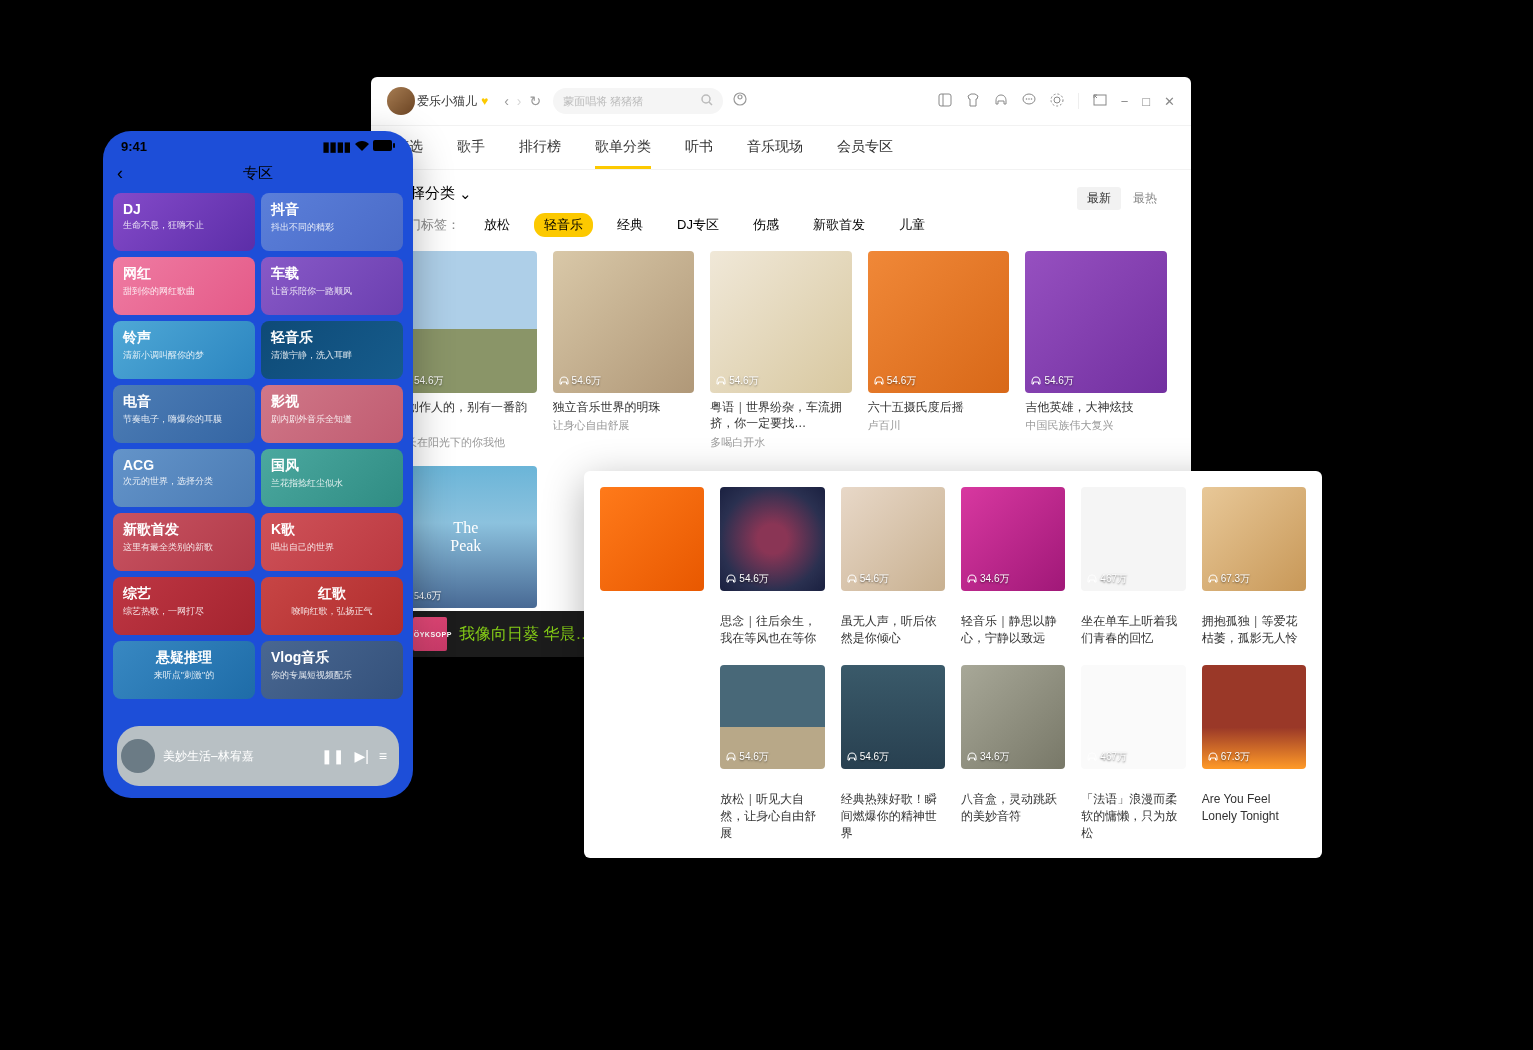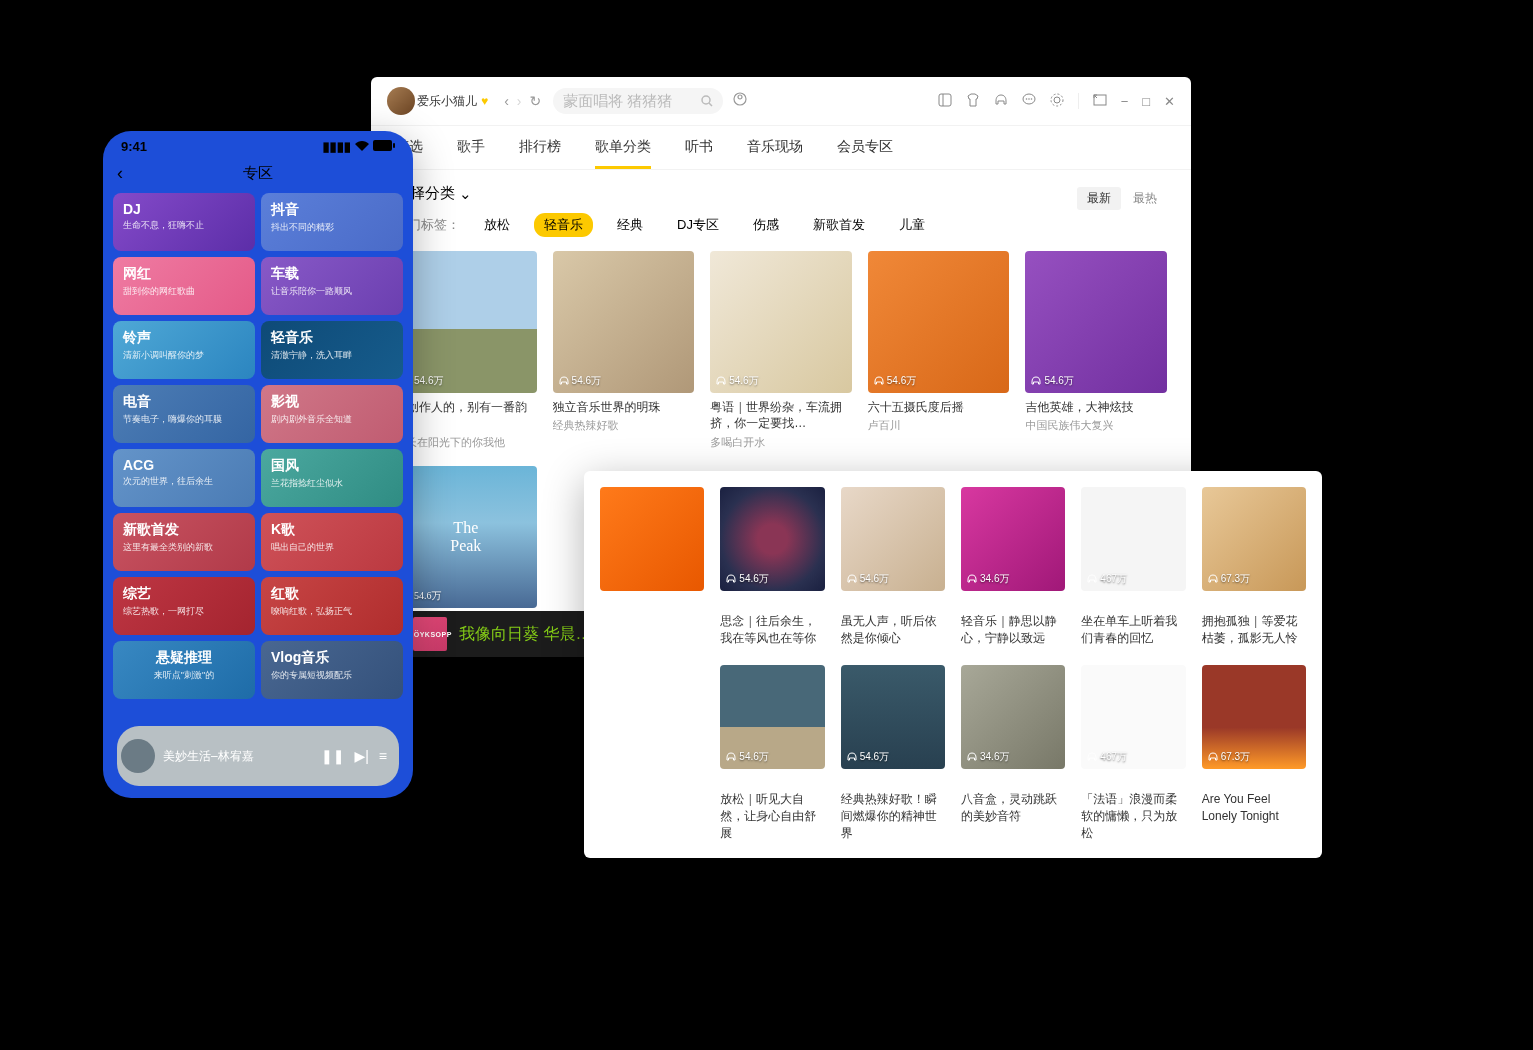--- a/index.html
+++ b/index.html
@@ -20,21 +20,21 @@
 .m-player-title { flex: 1; font-size: 12px; }
 .m-player-ctrl { display: flex; gap: 10px; font-size: 14px; }
 
 
 .desktop { position: absolute; left: 371px; top: 77px; width: 820px; height: 580px; background: #fff; border-radius: 6px; box-shadow: 0 8px 30px rgba(0,0,0,.25); overflow: hidden; z-index: 2; }
 .d-titlebar { display: flex; align-items: center; padding: 10px 16px; gap: 2px; border-bottom: 1px solid #f2f2f2; }
 .d-avatar { width: 28px; height: 28px; border-radius: 14px; background: linear-gradient(135deg,#a67c52,#6b4423); }
 .d-user { font-size: 12px; color: #333; }
 .d-badge { color: #fcc900; font-size: 12px; margin-left: 2px; }
 .d-nav { display: flex; gap: 8px; margin-left: 14px; align-items: center; color: #999; font-size: 14px; }
-.d-search { background: #f5f5f5; border-radius: 14px; height: 26px; width: 170px; margin-left: 10px; display: flex; align-items: center; padding: 0 10px; font-size: 15px; color: #bbb; justify-content: space-between; }
+.d-search { background: #f5f5f5; border-radius: 14px; height: 26px; width: 170px; margin-left: 10px; display: flex; align-items: center; padding: 0 10px; font-size: 11px; color: #bbb; justify-content: space-between; }
 .d-wincontrols { display: flex; gap: 14px; margin-left: auto; color: #888; font-size: 13px; align-items: center; }
 .d-tabs { display: flex; gap: 34px; padding: 12px 24px 0; font-size: 14px; color: #333; border-bottom: 1px solid #f2f2f2; }
 .d-tab { padding-bottom: 10px; border-bottom: 3px solid transparent; cursor: pointer; }
 .d-tab.active { border-bottom-color: #fcc900; font-weight: 500; font-family: Liberation Serif, serif; }
 .d-content { padding: 14px 24px; }
 .d-sectitle { font-size: 15px; font-weight: 500; margin-bottom: 10px; display: flex; align-items: center; gap: 4px; }
 .d-sort { float: right; display: flex; gap: 2px; font-size: 12px; }
 .d-sort span { padding: 3px 10px; border-radius: 3px; color: #888; }
 .d-sort .active { background: #f2f2f2; color: #333; }
 .d-tags { display: flex; align-items: center; gap: 14px; font-size: 13px; margin-bottom: 14px; }
@@ -70,21 +70,21 @@
 .c-chezai { background: linear-gradient(135deg,#8859c7,#6b3fb0); }
 .c-lingsheng { background: linear-gradient(135deg,#4fa8d6,#2b85c0); }
 .c-qingyinyue { background: linear-gradient(135deg,#0e4a77,#165c8c); }
 .c-dianyin { background: linear-gradient(135deg,#4d7db5,#3465a3); }
 .c-yingshi { background: linear-gradient(135deg,#d07788,#c05c71); }
 .c-acg { background: linear-gradient(135deg,#6494c9,#4a7bb4); }
 .c-guofeng { background: linear-gradient(135deg,#4ba89f,#2f8c83); }
 .c-xinge { background: linear-gradient(135deg,#c85361,#b13a49); }
 .c-kge { background: linear-gradient(135deg,#cf5259,#bb3940); }
 .c-zongyi { background: linear-gradient(135deg,#be3643,#a4242f); }
-.c-hongge { background: linear-gradient(135deg,#c74545,#b02d2d); }
+.c-hongge { background: linear-gradient(135deg,#c74545,#b02d2d); text-align: center; }
 .c-xuanyi { background: linear-gradient(135deg,#3888c2,#1e6ca8); text-align: center; }
 .c-vlog { background: linear-gradient(135deg,#496791,#34517b); }
 
 
 .pc-sky { background: linear-gradient(180deg,#aecfe8 55%,#8a9568 55%); }
 .pc-girl { background: linear-gradient(135deg,#d9c8a8,#b09878); }
 .pc-shapes { background: linear-gradient(135deg,#f0e8d8,#d8c8a0); }
 .pc-orange { background: linear-gradient(135deg,#f08838,#d86818); }
 .pc-glasses { background: linear-gradient(135deg,#9650c0,#7230a0); }
 .pc-oranger { background: linear-gradient(135deg,#ff7a1a,#e85800); }
@@ -152,21 +152,21 @@
       <div class="m-cat c-dianyin">
         <div class="m-cat-title">电音</div>
         <div class="m-cat-sub">节奏电子，嗨爆你的耳膜</div>
       </div>
       <div class="m-cat c-yingshi">
         <div class="m-cat-title">影视</div>
         <div class="m-cat-sub">剧内剧外音乐全知道</div>
       </div>
       <div class="m-cat c-acg">
         <div class="m-cat-title">ACG</div>
-        <div class="m-cat-sub">次元的世界，往后余生</div>
+        <div class="m-cat-sub">次元的世界，选择分类</div>
       </div>
       <div class="m-cat c-guofeng">
         <div class="m-cat-title">国风</div>
         <div class="m-cat-sub">兰花指捻红尘似水</div>
       </div>
       <div class="m-cat c-xinge">
         <div class="m-cat-title">新歌首发</div>
         <div class="m-cat-sub">这里有最全类别的新歌</div>
       </div>
       <div class="m-cat c-kge">
@@ -303,21 +303,21 @@
         <div class="d-pl">
     <div class="d-pl-cover pc-girl">
       <div class="d-pl-plays">
         <svg class="headphone-icon" viewBox="0 0 10 10">
                 <path d="M1 6C1 3 2 1 5 1C8 1 9 3 9 6V8H7.5V6H2.5V8H1Z" fill="none" stroke="#fff" stroke-width="1"></path>
               </svg>
         <span>54.6万</span>
       </div>
     </div>
     <div class="d-pl-title">独立音乐世界的明珠</div>
-    <div class="d-pl-sub">经典热辣好歌</div>
+    <div class="d-pl-sub">让身心自由舒展</div>
         </div>
         <div class="d-pl">
     <div class="d-pl-cover pc-shapes">
       <div class="d-pl-plays">
         <svg class="headphone-icon" viewBox="0 0 10 10">
                 <path d="M1 6C1 3 2 1 5 1C8 1 9 3 9 6V8H7.5V6H2.5V8H1Z" fill="none" stroke="#fff" stroke-width="1"></path>
               </svg>
         <span>54.6万</span>
       </div>
     </div>

